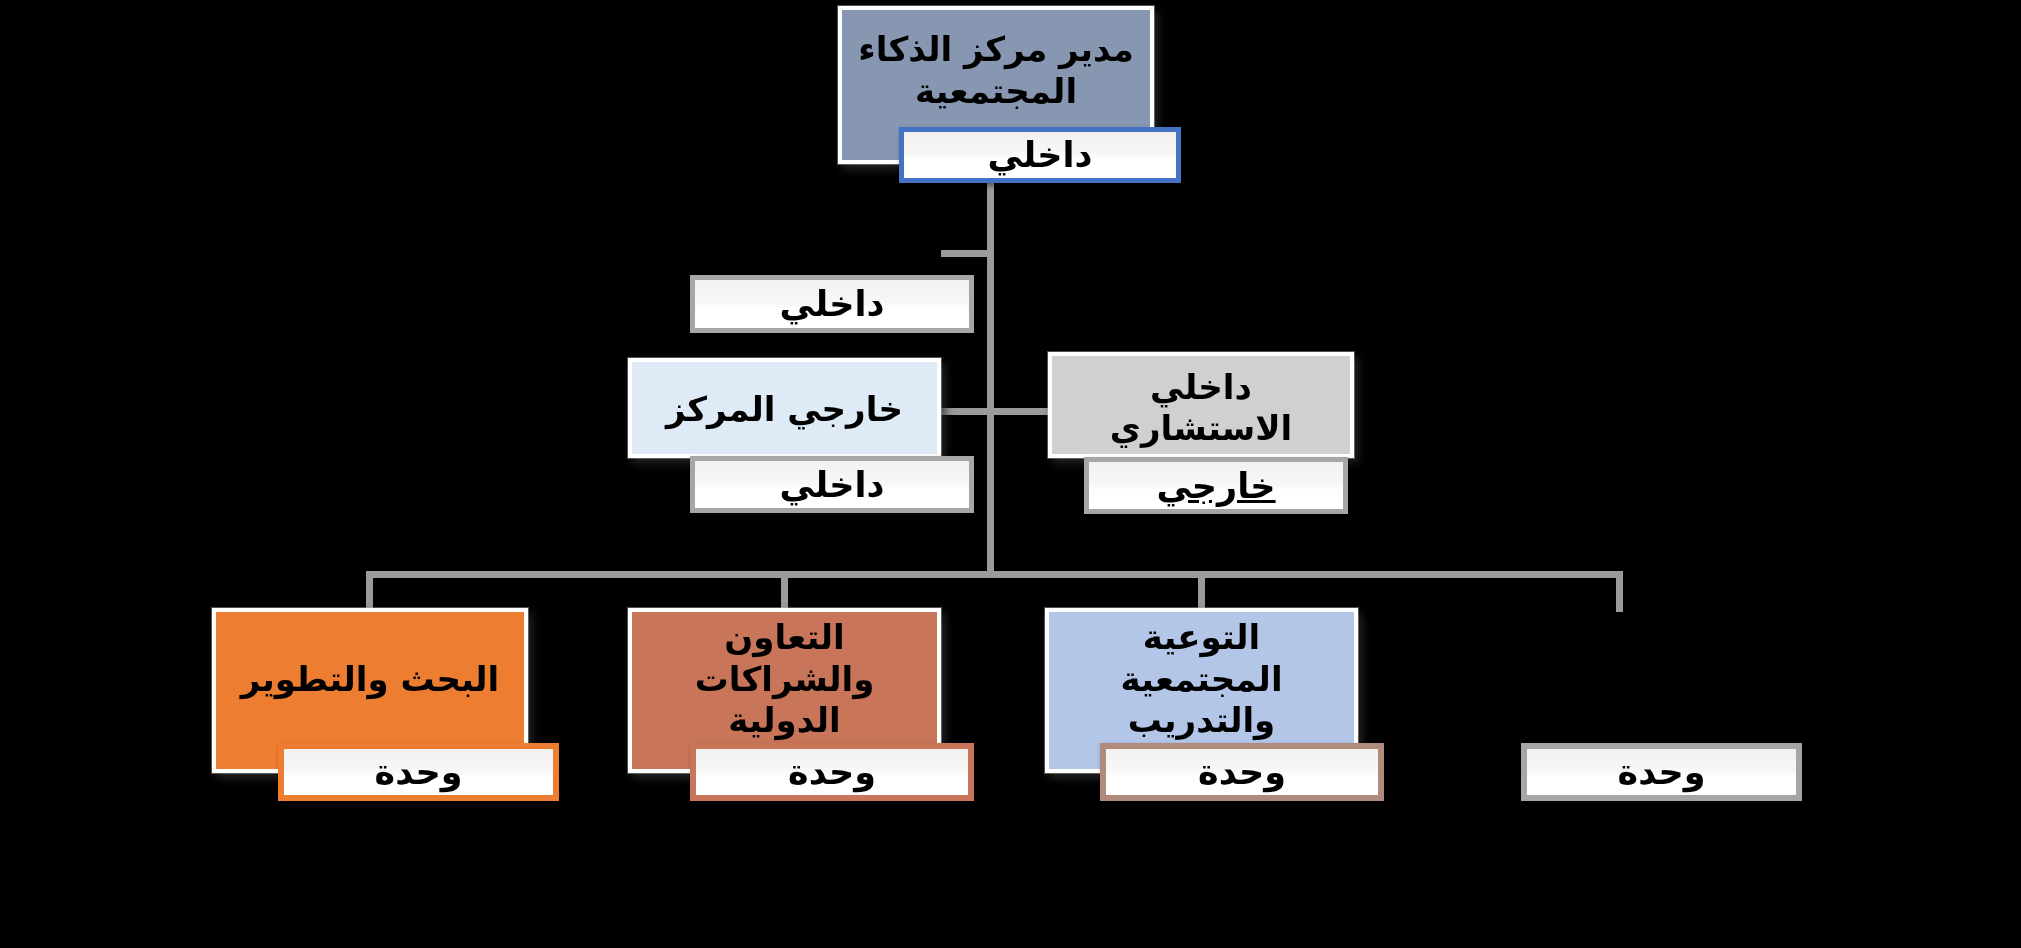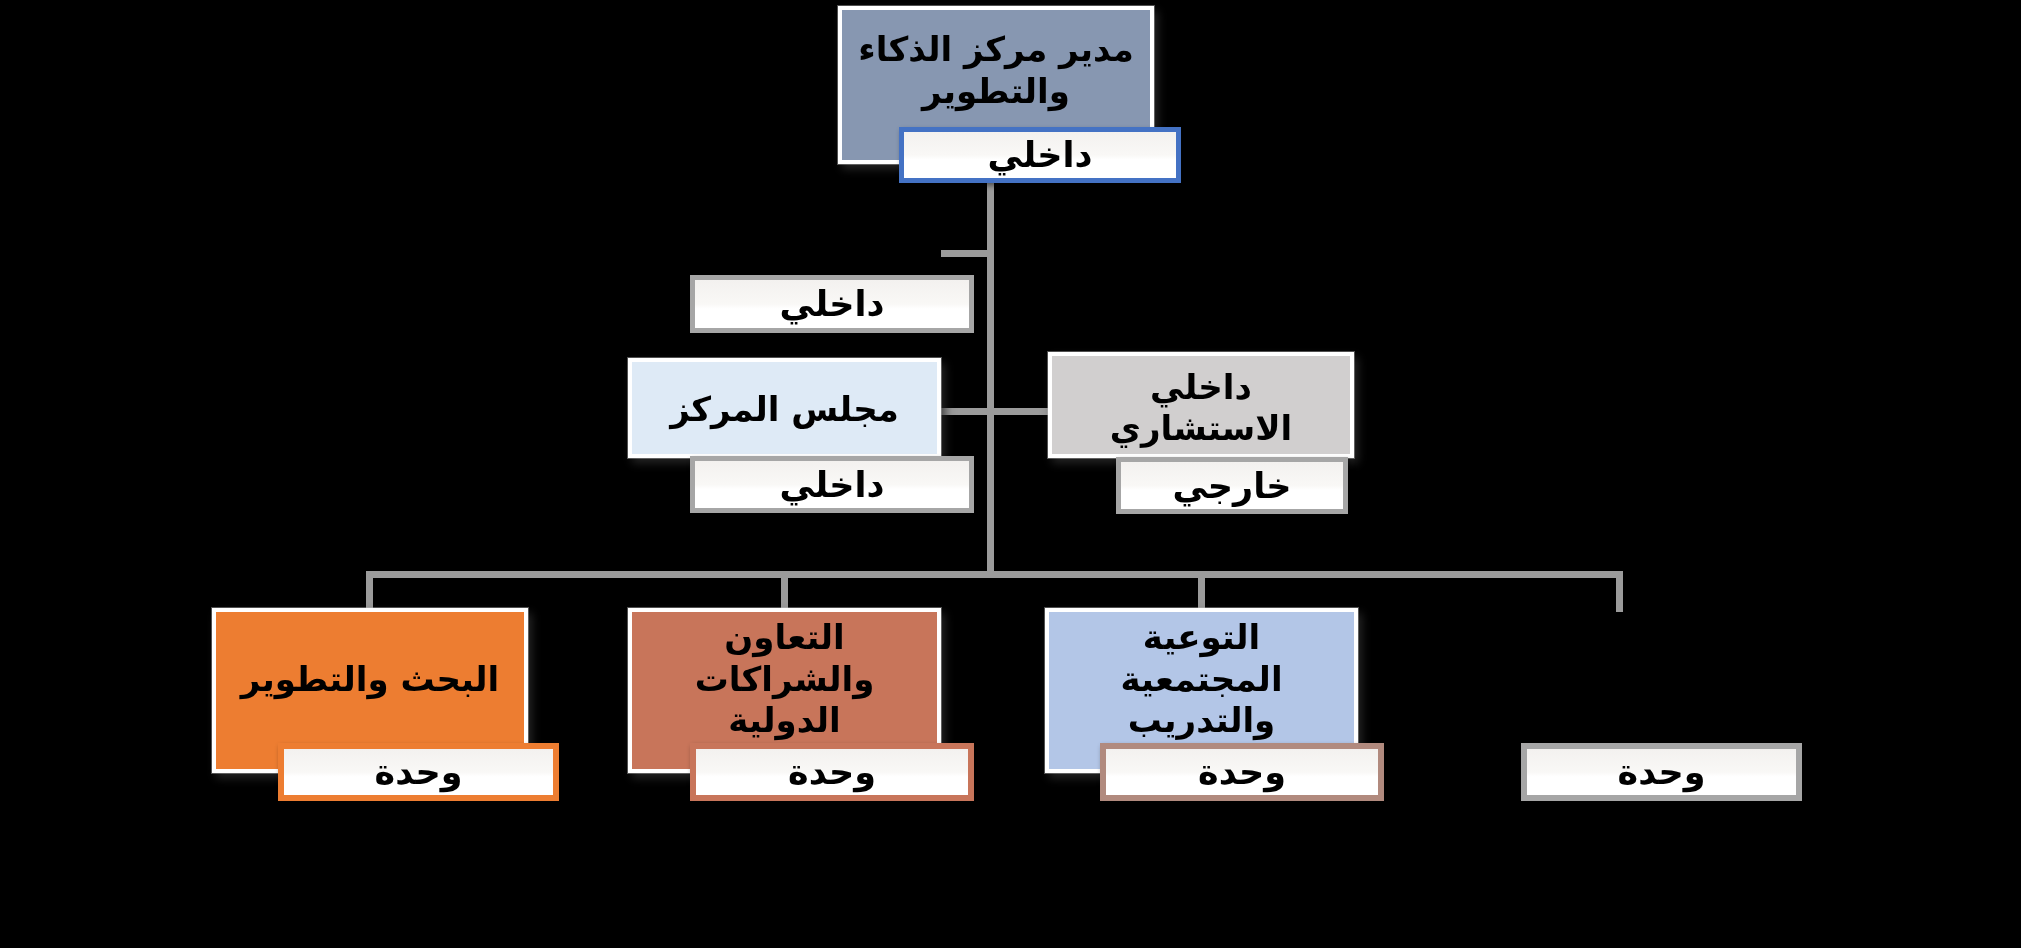--- a/index.html
+++ b/index.html
@@ -50,21 +50,21 @@
   #m-deputy   {left:628px; top:198px;width:313px;height:110px;}
   #t-deputy   {height:77px;}
   #b-deputy   {left:690px; top:275px;width:284px;height:58px;}
 
   #m-council  {left:628px; top:358px;width:313px;height:100px;}
   #t-council  {height:96px;}
   #b-council  {left:690px; top:456px;width:284px;height:57px;}
 
   #m-advisory {left:1048px;top:352px;width:306px;height:106px;}
   #t-advisory {height:104px;}
-  #b-advisory {left:1116px;top:457px;width:232px;height:57px;}
+  #b-advisory {left:1084px;top:457px;width:264px;height:57px;text-decoration:underline;}
 
   #m-rnd      {left:212px; top:608px;width:316px;height:165px;}
   #t-rnd      {height:135px;}
   #b-rnd      {left:278px; top:743px;width:281px;height:58px;}
 
   #m-intl     {left:628px; top:608px;width:313px;height:165px;}
   #t-intl     {height:135px;}
   #b-intl     {left:690px; top:743px;width:284px;height:58px;}
 
   #m-awareness{left:1045px;top:608px;width:313px;height:165px;}
@@ -83,28 +83,28 @@
   <div class="line trunk"></div>
   <div class="line branch-deputy"></div>
   <div class="line branch-council"></div>
   <div class="line bar"></div>
   <div class="line drop-1"></div>
   <div class="line drop-2"></div>
   <div class="line drop-3"></div>
   <div class="line drop-4"></div>
 
   <div class="main" id="m-director" style="background: rgb(135, 151, 177);">
-    <div class="title" id="t-director">مدير مركز الذكاء والتطوير</div>
+    <div class="title" id="t-director">مدير مركز الذكاء المجتمعية</div>
   </div>
   <div class="badge" id="b-director" style="border-color: rgb(68, 114, 196);">داخلي</div>
 
   <div class="badge" id="b-deputy" style="border-color: rgb(166, 166, 166);">داخلي</div>
 
   <div class="main" id="m-council" style="background: rgb(222, 234, 246);">
-    <div class="title" id="t-council">مجلس المركز</div>
+    <div class="title" id="t-council">خارجي المركز</div>
   </div>
   <div class="badge" id="b-council" style="border-color: rgb(166, 166, 166);">داخلي</div>
 
   <div class="main" id="m-advisory" style="background: rgb(209, 207, 207);">
     <div class="title" id="t-advisory">داخلي الاستشاري</div>
   </div>
   <div class="badge" id="b-advisory" style="border-color: rgb(166, 166, 166);">خارجي</div>
 
   <div class="main" id="m-rnd" style="background: rgb(237, 125, 49);">
     <div class="title" id="t-rnd">البحث والتطوير</div>

